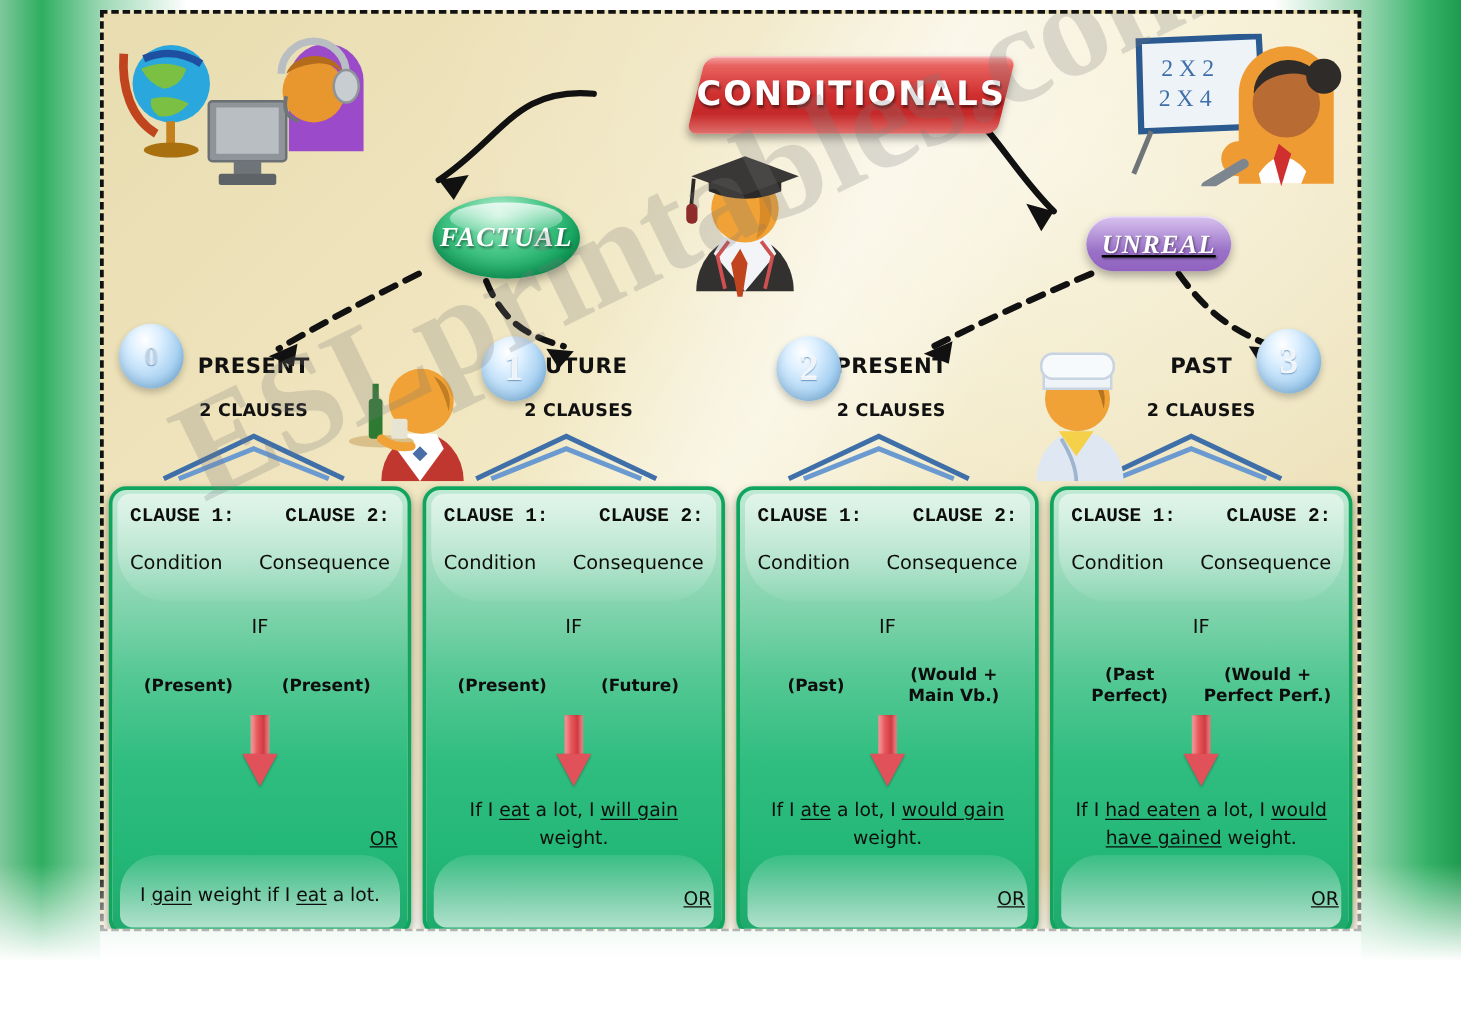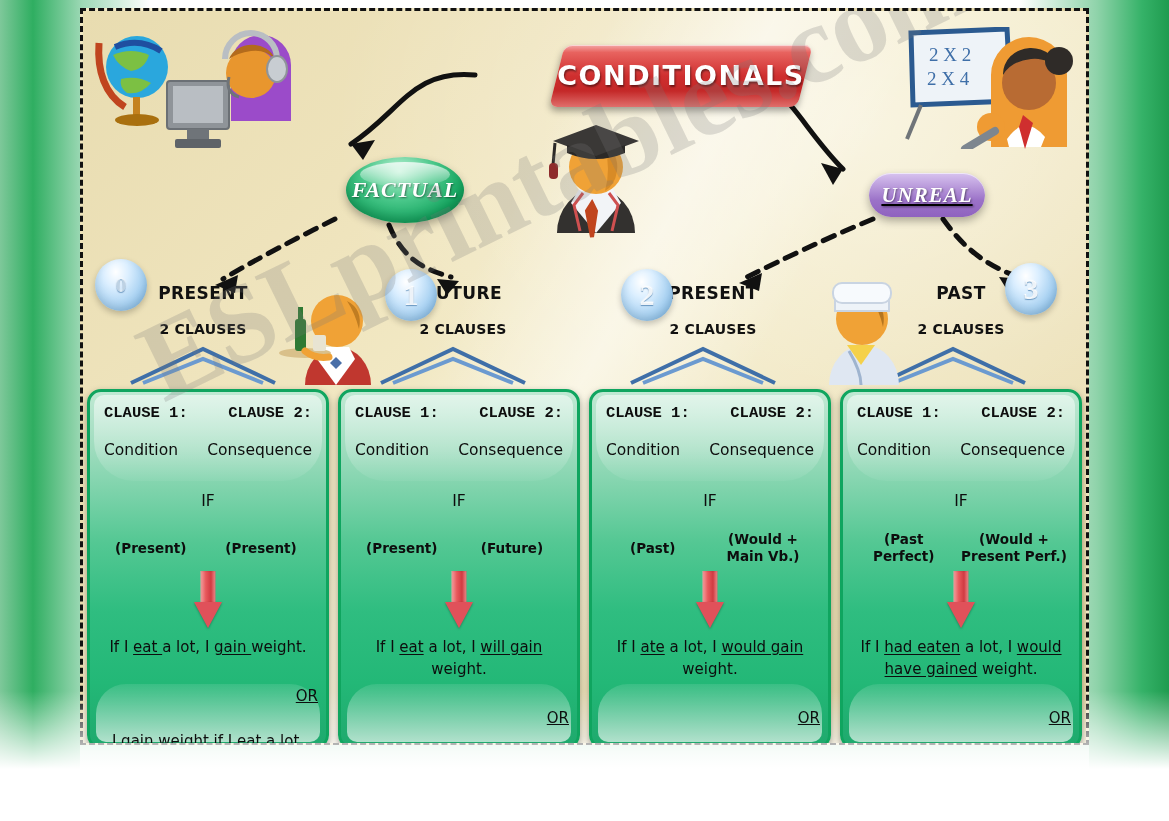--- a/index.html
+++ b/index.html
@@ -444,21 +444,20 @@
           <div class="form-row">
             <span class="form-left">(Present)</span>
             <span class="form-right">(Present)</span>
           </div>
           <div class="arrow-wrap">
             <div class="arrow">
               <div class="shaft"></div>
               <div class="head"></div>
             </div>
           </div>
-          <div class="example"><span>If I </span><u>eat </u><span>a lot, I </span><u>gain </u><span>weight.</span></div>
           <div class="or-row"><u>OR</u></div>
           <div class="example example2"><span>I </span><u>gain</u><span> weight if I </span><u>eat</u><span> a lot.</span></div>
         </div>
       </div>
     <div class="panel" style="left:255px;">
         <div class="panel-inner">
           <div class="clause-head">
             <span>CLAUSE 1:</span>
             <span>CLAUSE 2:</span>
           </div>
@@ -514,21 +513,21 @@
             <span>CLAUSE 1:</span>
             <span>CLAUSE 2:</span>
           </div>
           <div class="clause-role">
             <span>Condition</span>
             <span>Consequence</span>
           </div>
           <div class="if-row"><span>IF</span></div>
           <div class="form-row">
             <span class="form-left">(Past Perfect)</span>
-            <span class="form-right">(Would + Present Perf.)</span>
+            <span class="form-right">(Would + Perfect Perf.)</span>
           </div>
           <div class="arrow-wrap">
             <div class="arrow">
               <div class="shaft"></div>
               <div class="head"></div>
             </div>
           </div>
           <div class="example"><span>If I </span><u>had eaten</u><span> a lot, I </span><u>would have gained</u><span> weight.</span></div>
           <div class="or-row"><u>OR</u></div>
           <div class="example example2"><span>I </span><u>would have gained</u><span> weight if I </span></div>

